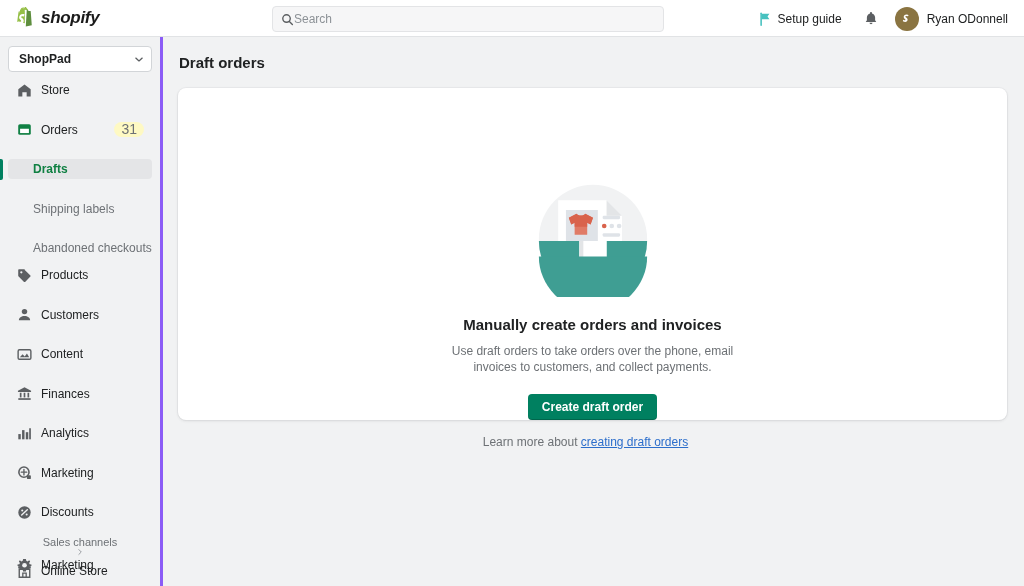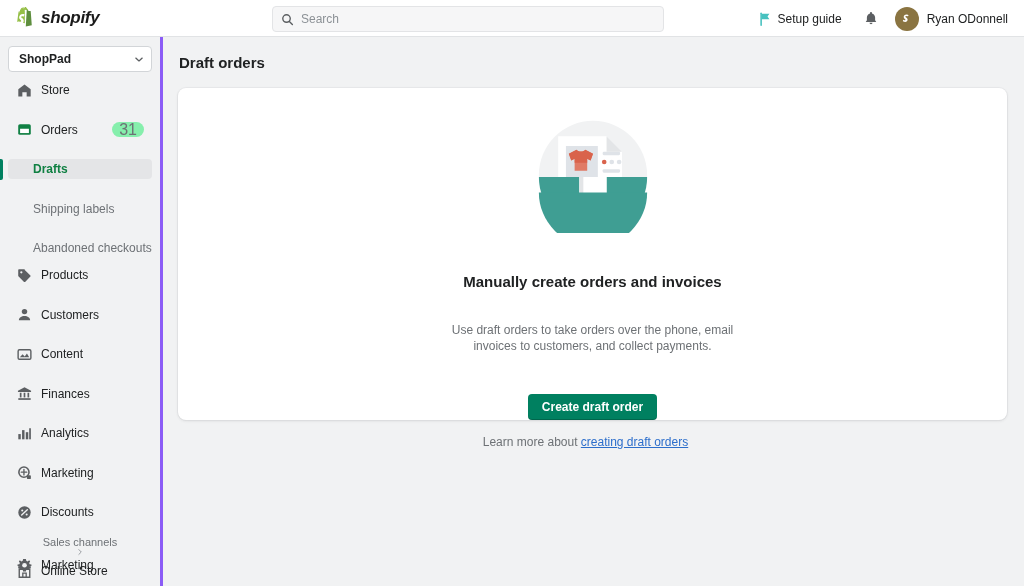--- a/index.html
+++ b/index.html
@@ -32,21 +32,21 @@
   .search-wrap {
     position: absolute; left: 272px; top: 6px;
     width: 392px; height: 26px;
   }
   .search-box {
     width: 100%; height: 100%;
     background: #f6f6f7;
     border: 1px solid #e3e4e6;
     border-radius: 4px;
     display: flex; align-items: center;
-    padding-left: 8px; gap: 7px;
+    padding-left: 8px; 
   }
   .search-input {
     border: none; outline: none; background: transparent;
     font-family: "Liberation Sans", sans-serif;
     font-size: 12px; color: #6d7175;
     width: 330px; height: 20px;
   }
   .search-input::placeholder { color: #8c9196; }
 
   .top-right {
@@ -97,22 +97,22 @@
     position: relative;
     height: 20px; margin: 0 8px;
     display: flex; align-items: center; gap: 9px;
     padding: 0 8px; border-radius: 4px;
     cursor: pointer; margin-bottom: 0;
   }
   .nav-spacer { height: 19.5px; }
   .nav-icon { width: 16px; height: 16px; display: flex; align-items: center; justify-content: center; flex: none; }
   .nav-label { font-size: 12px; color: #202223; flex: 1; }
   .nav-badge {
-    background: #86efac; color: #6d7175;
-    font-size: 16px; border-radius: 9px;
+    background: #fef9c3; color: #6d7175;
+    font-size: 14px; border-radius: 9px;
     padding: 1px 7px; line-height: 13px;
   }
   .subnav-item {
     position: relative; height: 20px; margin: 0 8px;
     display: flex; align-items: center;
     padding-left: 25px; border-radius: 4px; cursor: pointer;
   }
   .subnav-item.selected { background: #e4e5e7; }
   .subnav-item.selected::before {
     content: ""; position: absolute; left: -8px; top: -0.5px;
@@ -149,21 +149,21 @@
   .page-title {
     margin: 17px 0 0 15px;
     font-size: 15px; font-weight: bold; color: #202223;
   }
   .card {
     position: absolute; left: 14px; top: 51px;
     width: 829px; height: 332px;
     background: #ffffff; border-radius: 8px;
     box-shadow: 0 0 0 1px rgba(63,63,68,0.04), 0 1px 3px rgba(63,63,68,0.12);
     display: flex; flex-direction: column;
-    align-items: center; justify-content: space-between;
+    align-items: center; justify-content: flex-end;
   }
   .illus { margin-top: 29px; width: 116px; height: 116px; }
   .empty-title {
     margin-top: 19px;
     font-size: 15px; font-weight: bold; color: #202223;
   }
   .empty-body {
     margin-top: 10px; width: 300px; text-align: center;
     font-size: 12px; line-height: 16px; color: #6d7175;
   }

